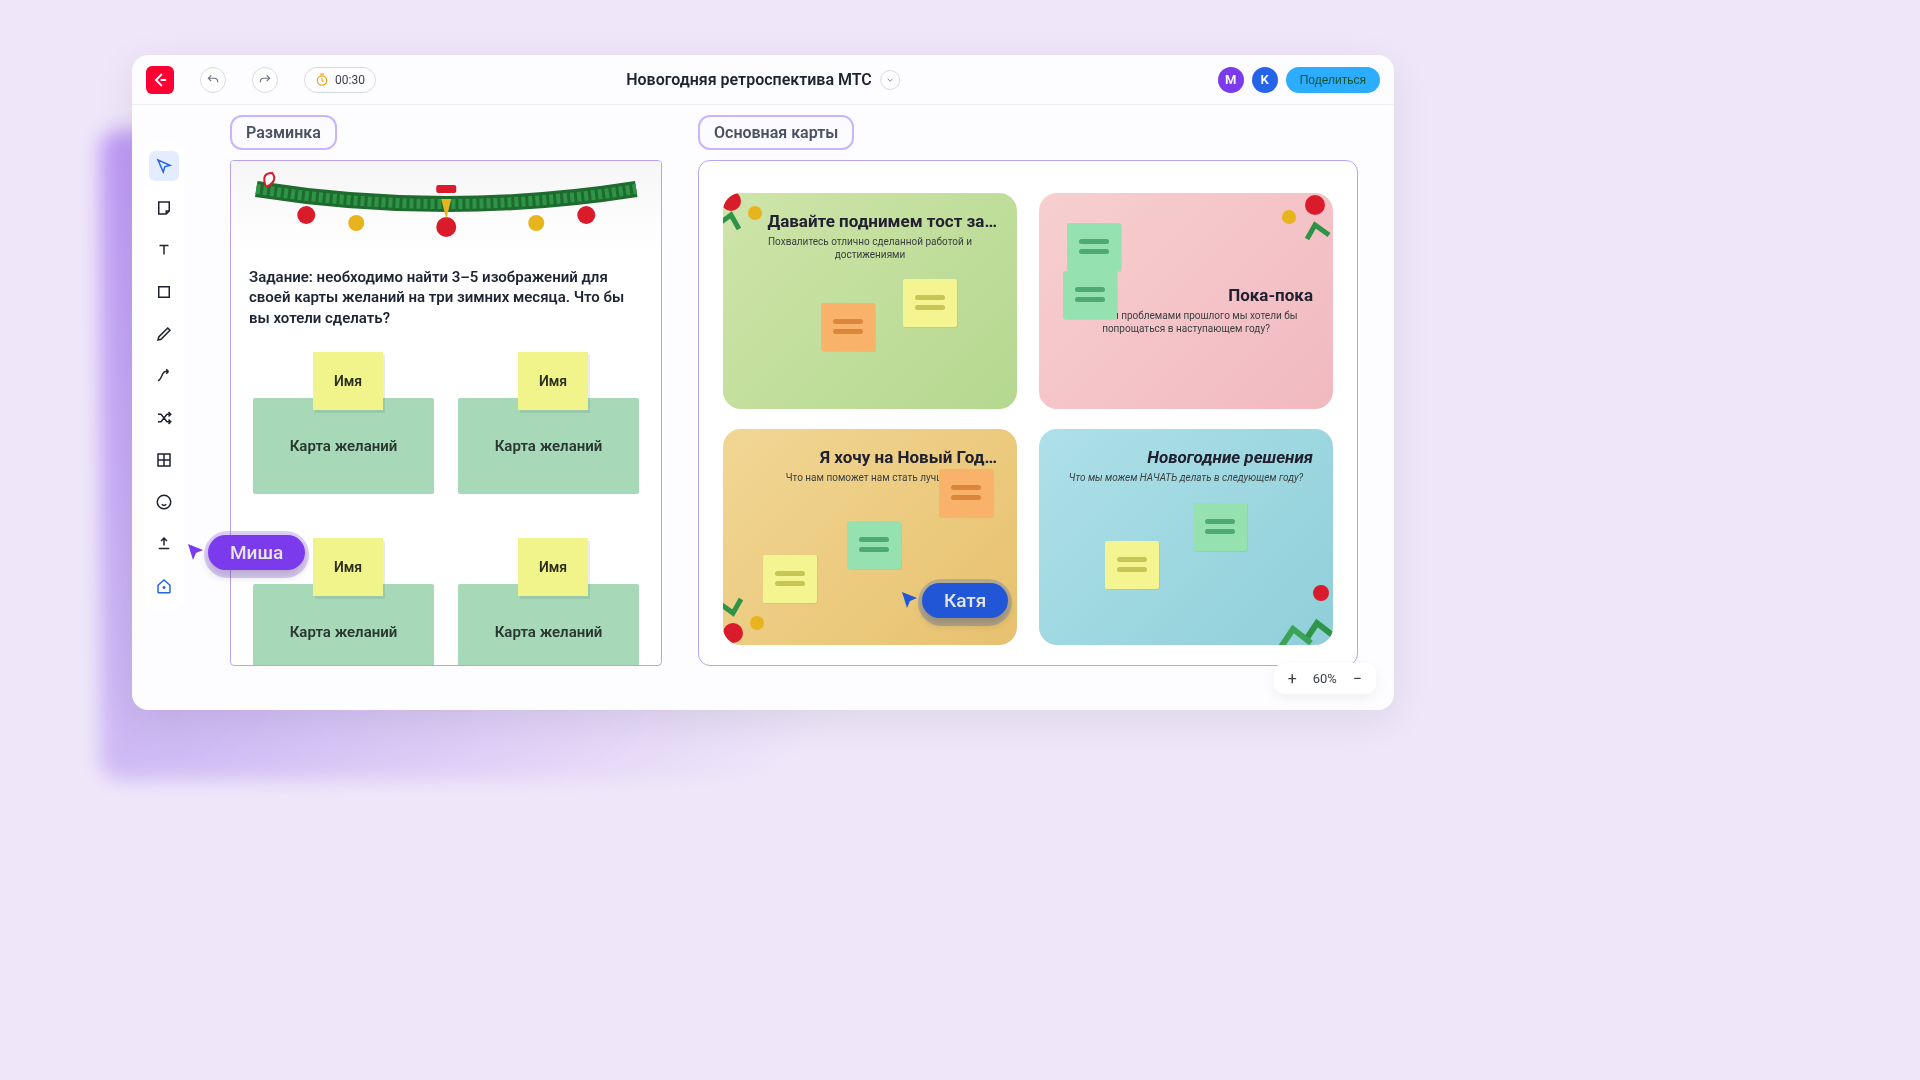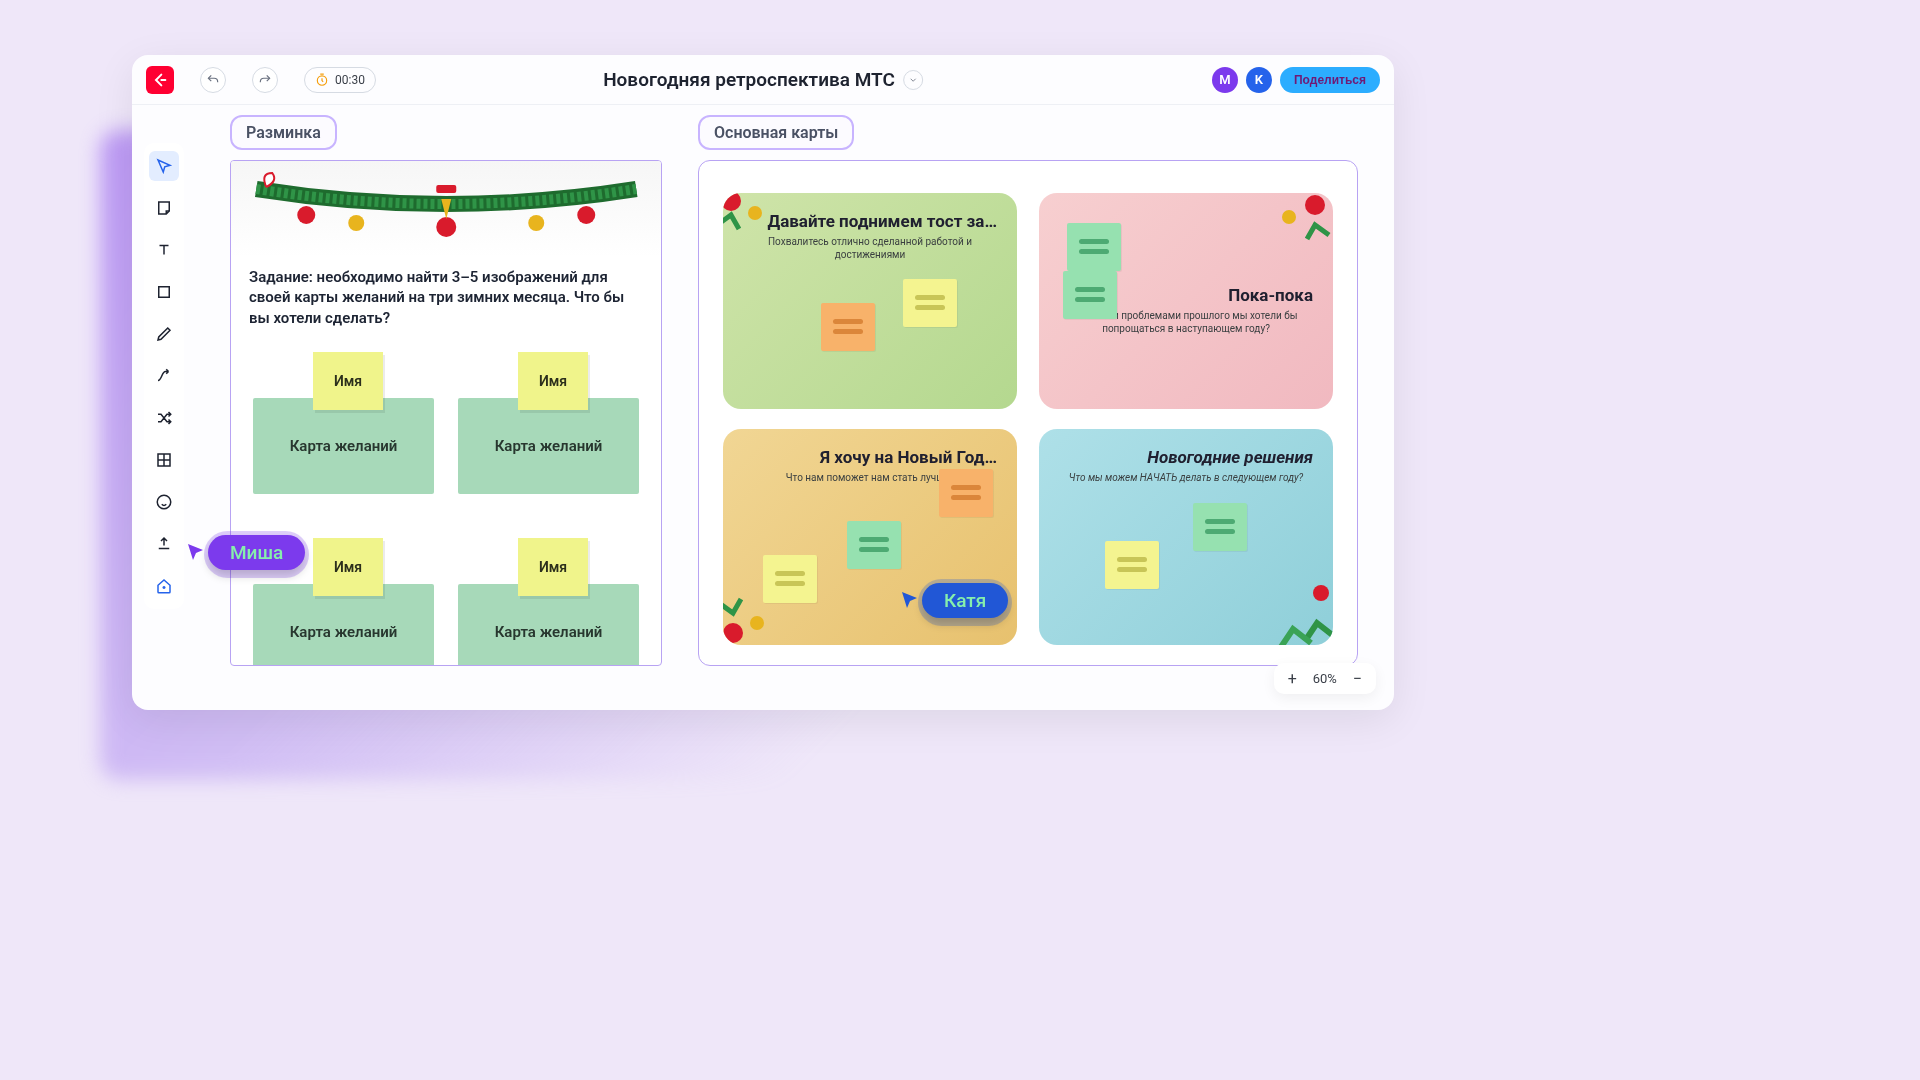--- a/index.html
+++ b/index.html
@@ -65,41 +65,41 @@
     gap: 6px;
     font-size: 12px;
     color: #3a3f48;
   }
   .title-grp {
     position: absolute;
     left: 50%;
     transform: translateX(-50%);
     display: flex; align-items: center; gap: 8px;
   }
-  .page-title { font-size: 19px; font-weight: 600; color: #1e2330; }
+  .page-title { font-size: 16px; font-weight: 600; color: #1e2330; }
   .title-drop {
     width: 20px; height: 20px; border-radius: 50%;
     border: 1px solid #d6dbe3;
     display: flex; align-items: center; justify-content: center;
     font-size: 11px; color: #6b7280;
   }
   .top-right {
     margin-left: auto;
     display: flex; align-items: center; gap: 8px;
   }
   .avatar {
     width: 26px; height: 26px; border-radius: 50%;
     color: #fff; font-weight: 600; font-size: 13px;
     display: flex; align-items: center; justify-content: center;
   }
   .avatar.m { background: #7c3aed; }
   .avatar.k { background: #2563eb; }
   .share-btn {
     height: 26px; border-radius: 14px;
-    background: #2cadff; color: #701a75; font-size: 12px; font-weight: 700;
+    background: #2cadff; color: #14532d; font-size: 12px; font-weight: 400;
     border: none; padding: 0 14px; cursor: pointer;
   }
   .body { position: relative; height: calc(100% - 50px); }
   .sidebar {
     position: absolute;
     left: 12px; top: 38px;
     width: 40px;
     background: #fff;
     border-radius: 10px;
     display: flex; flex-direction: column; align-items: center;
@@ -221,21 +221,21 @@
   .sticky.orange { background:#f8b26a; } .sticky.orange::before,.sticky.orange::after{ background:#db863a; }
   .cursor-tag {
     position: absolute;
     display: flex; align-items: center;
     z-index: 40;
   }
   .cursor-tag .ptr {
     width: 24px; height: 24px;
   }
   .cursor-tag .lbl {
-    color: #86efac; font-size: 19px; font-weight: 500;
+    color: #e5e5e5; font-size: 19px; font-weight: 500;
     border-radius: 22px; padding: 6px 22px;
     box-shadow: 0 6px 10px rgba(0,0,0,0.18);
     position: relative;
   }
   .cursor-tag .lbl::after{
     content:''; position:absolute; inset:-4px -4px -8px -4px;
     background: inherit; border-radius: 26px; opacity:0.25; z-index:-1;
   }
   .zoom-ctrl {
     position: absolute; right: 18px; bottom: 16px;

